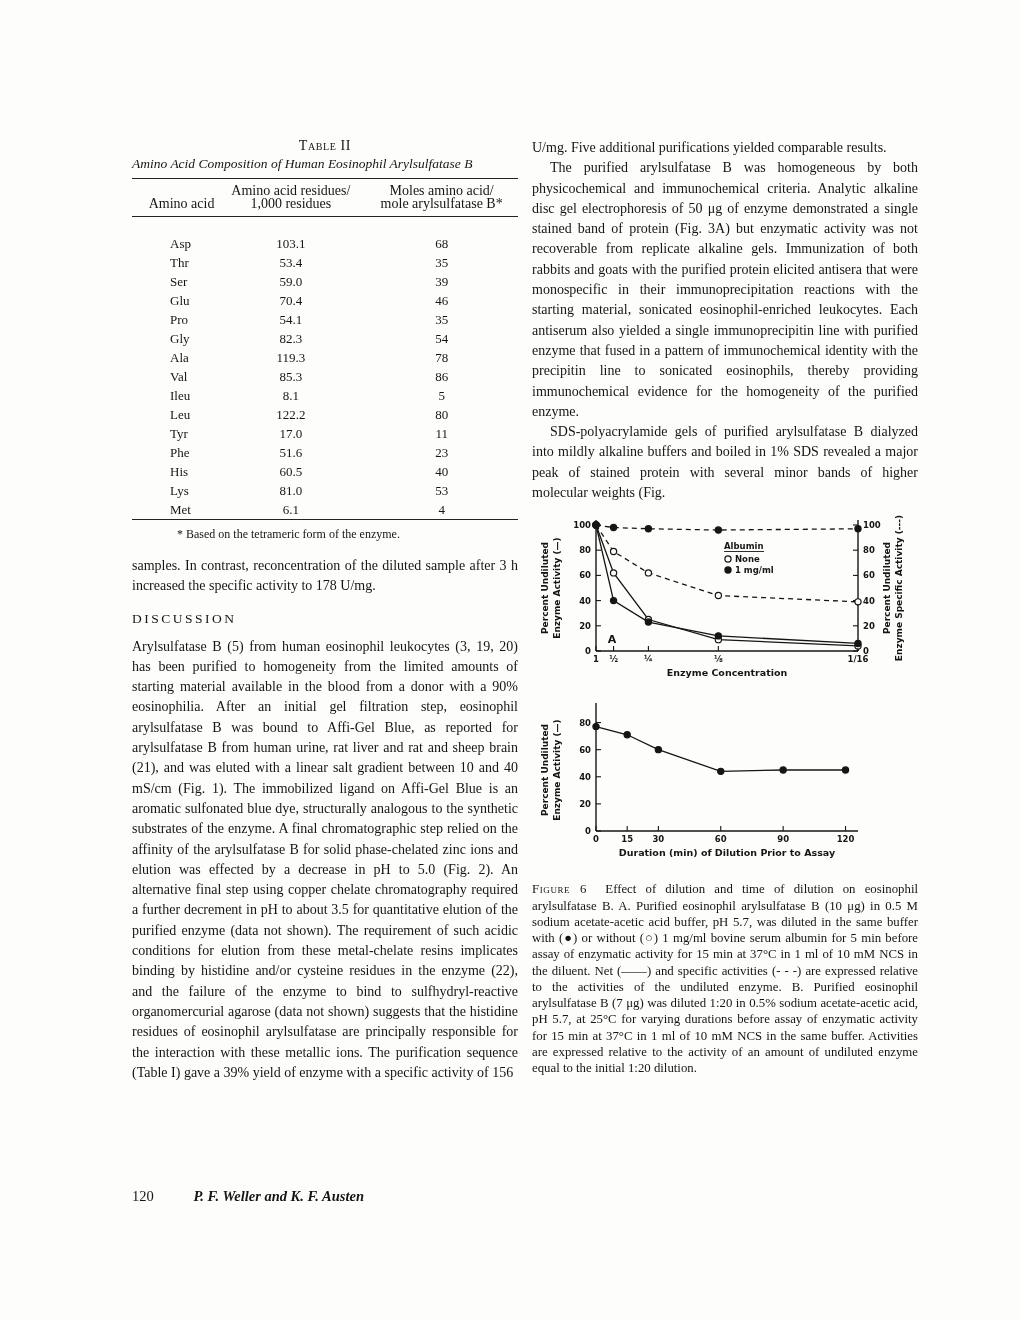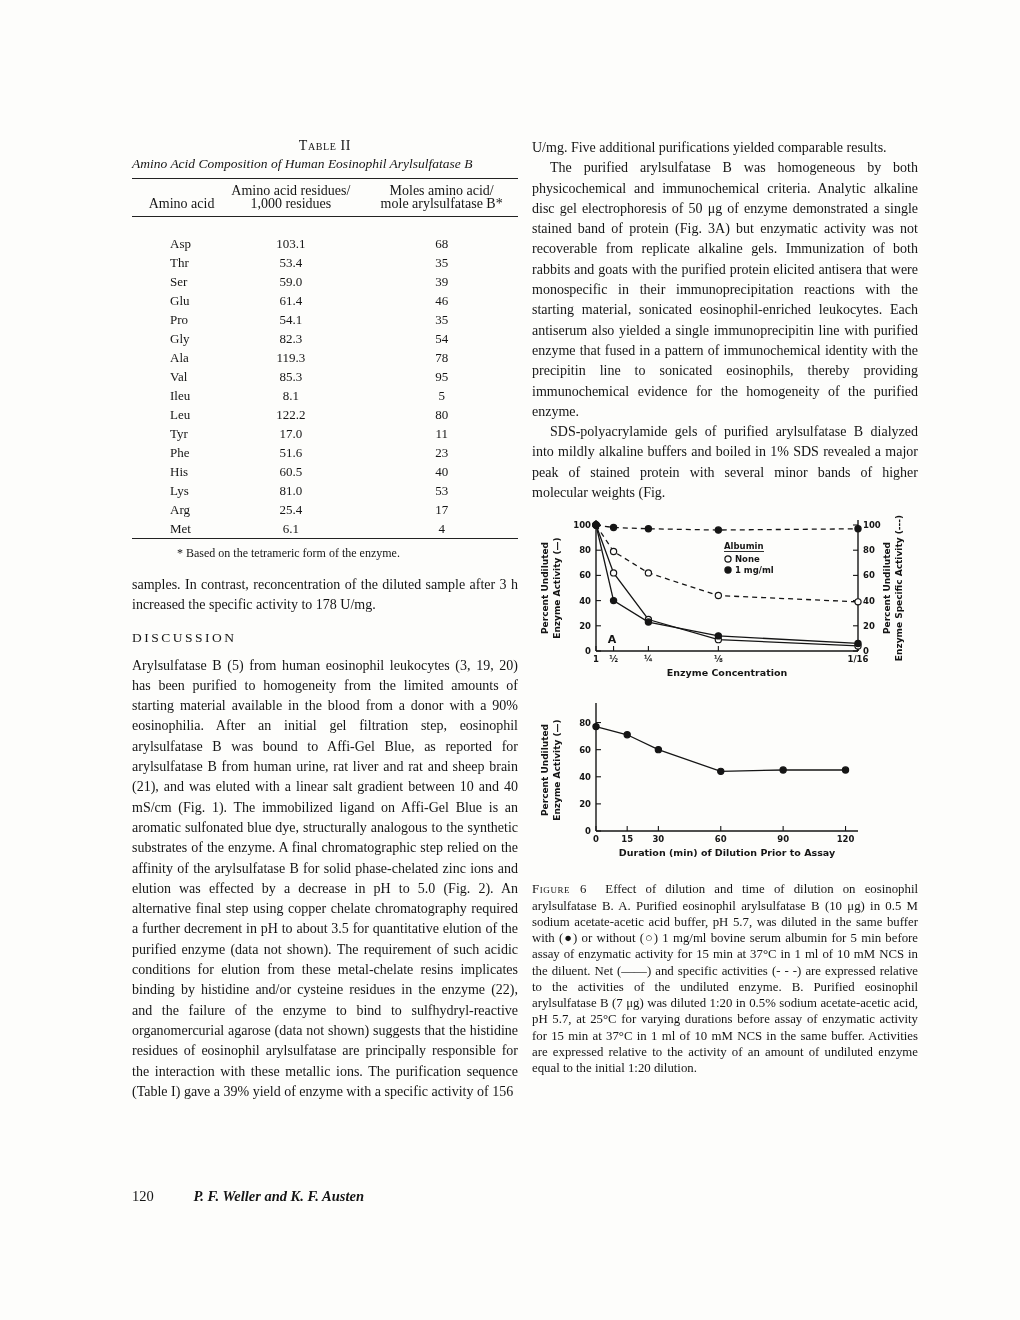--- a/index.html
+++ b/index.html
@@ -64,42 +64,42 @@
               <td>53.4</td>
               <td>35</td>
             </tr>
             <tr>
               <td>Ser</td>
               <td>59.0</td>
               <td>39</td>
             </tr>
             <tr>
               <td>Glu</td>
-              <td>61.4</td>
+              <td>70.4</td>
               <td>46</td>
             </tr>
             <tr>
               <td>Pro</td>
               <td>54.1</td>
               <td>35</td>
             </tr>
             <tr>
               <td>Gly</td>
               <td>82.3</td>
               <td>54</td>
             </tr>
             <tr>
               <td>Ala</td>
               <td>119.3</td>
               <td>78</td>
             </tr>
             <tr>
               <td>Val</td>
               <td>85.3</td>
-              <td>95</td>
+              <td>86</td>
             </tr>
             <tr>
               <td>Ileu</td>
               <td>8.1</td>
               <td>5</td>
             </tr>
             <tr>
               <td>Leu</td>
               <td>122.2</td>
               <td>80</td>
@@ -116,25 +116,20 @@
             </tr>
             <tr>
               <td>His</td>
               <td>60.5</td>
               <td>40</td>
             </tr>
             <tr>
               <td>Lys</td>
               <td>81.0</td>
               <td>53</td>
-            </tr>
-            <tr>
-              <td>Arg</td>
-              <td>25.4</td>
-              <td>17</td>
             </tr>
             <tr>
               <td>Met</td>
               <td>6.1</td>
               <td>4</td>
             </tr>
           </tbody>
       </table>
       <div class="footnote">* Based on the tetrameric form of the enzyme.</div>
     </div>

